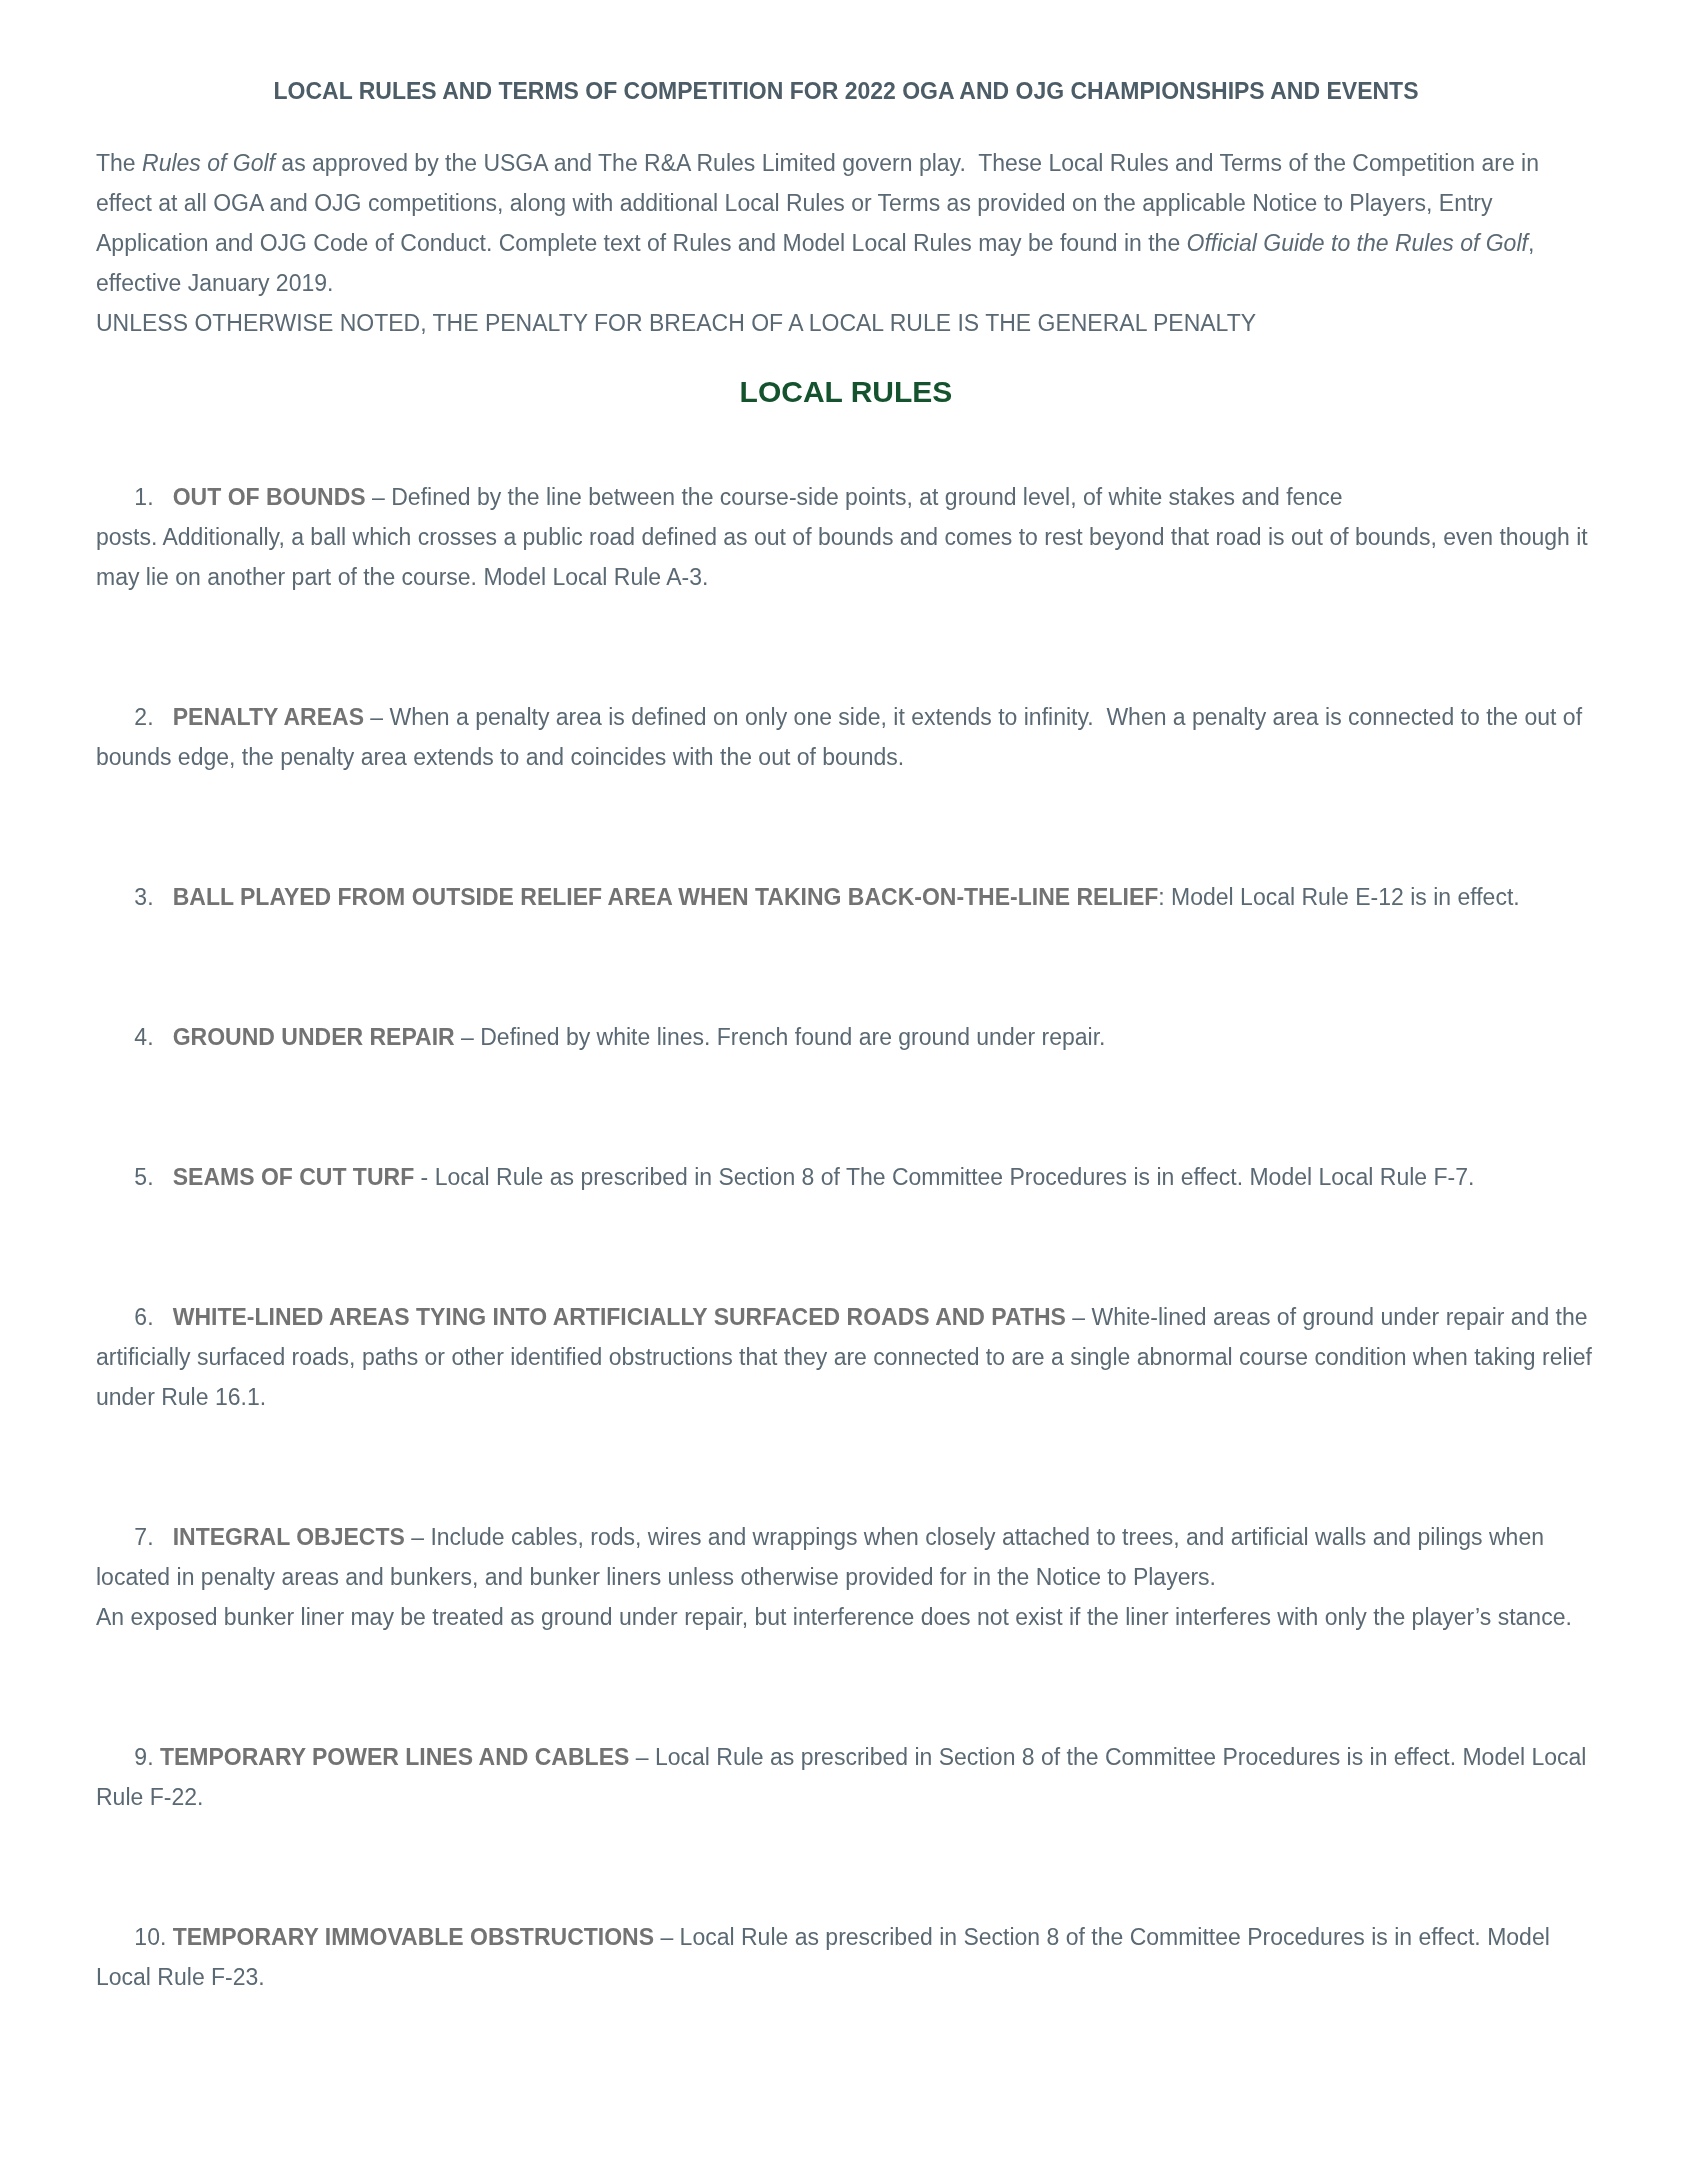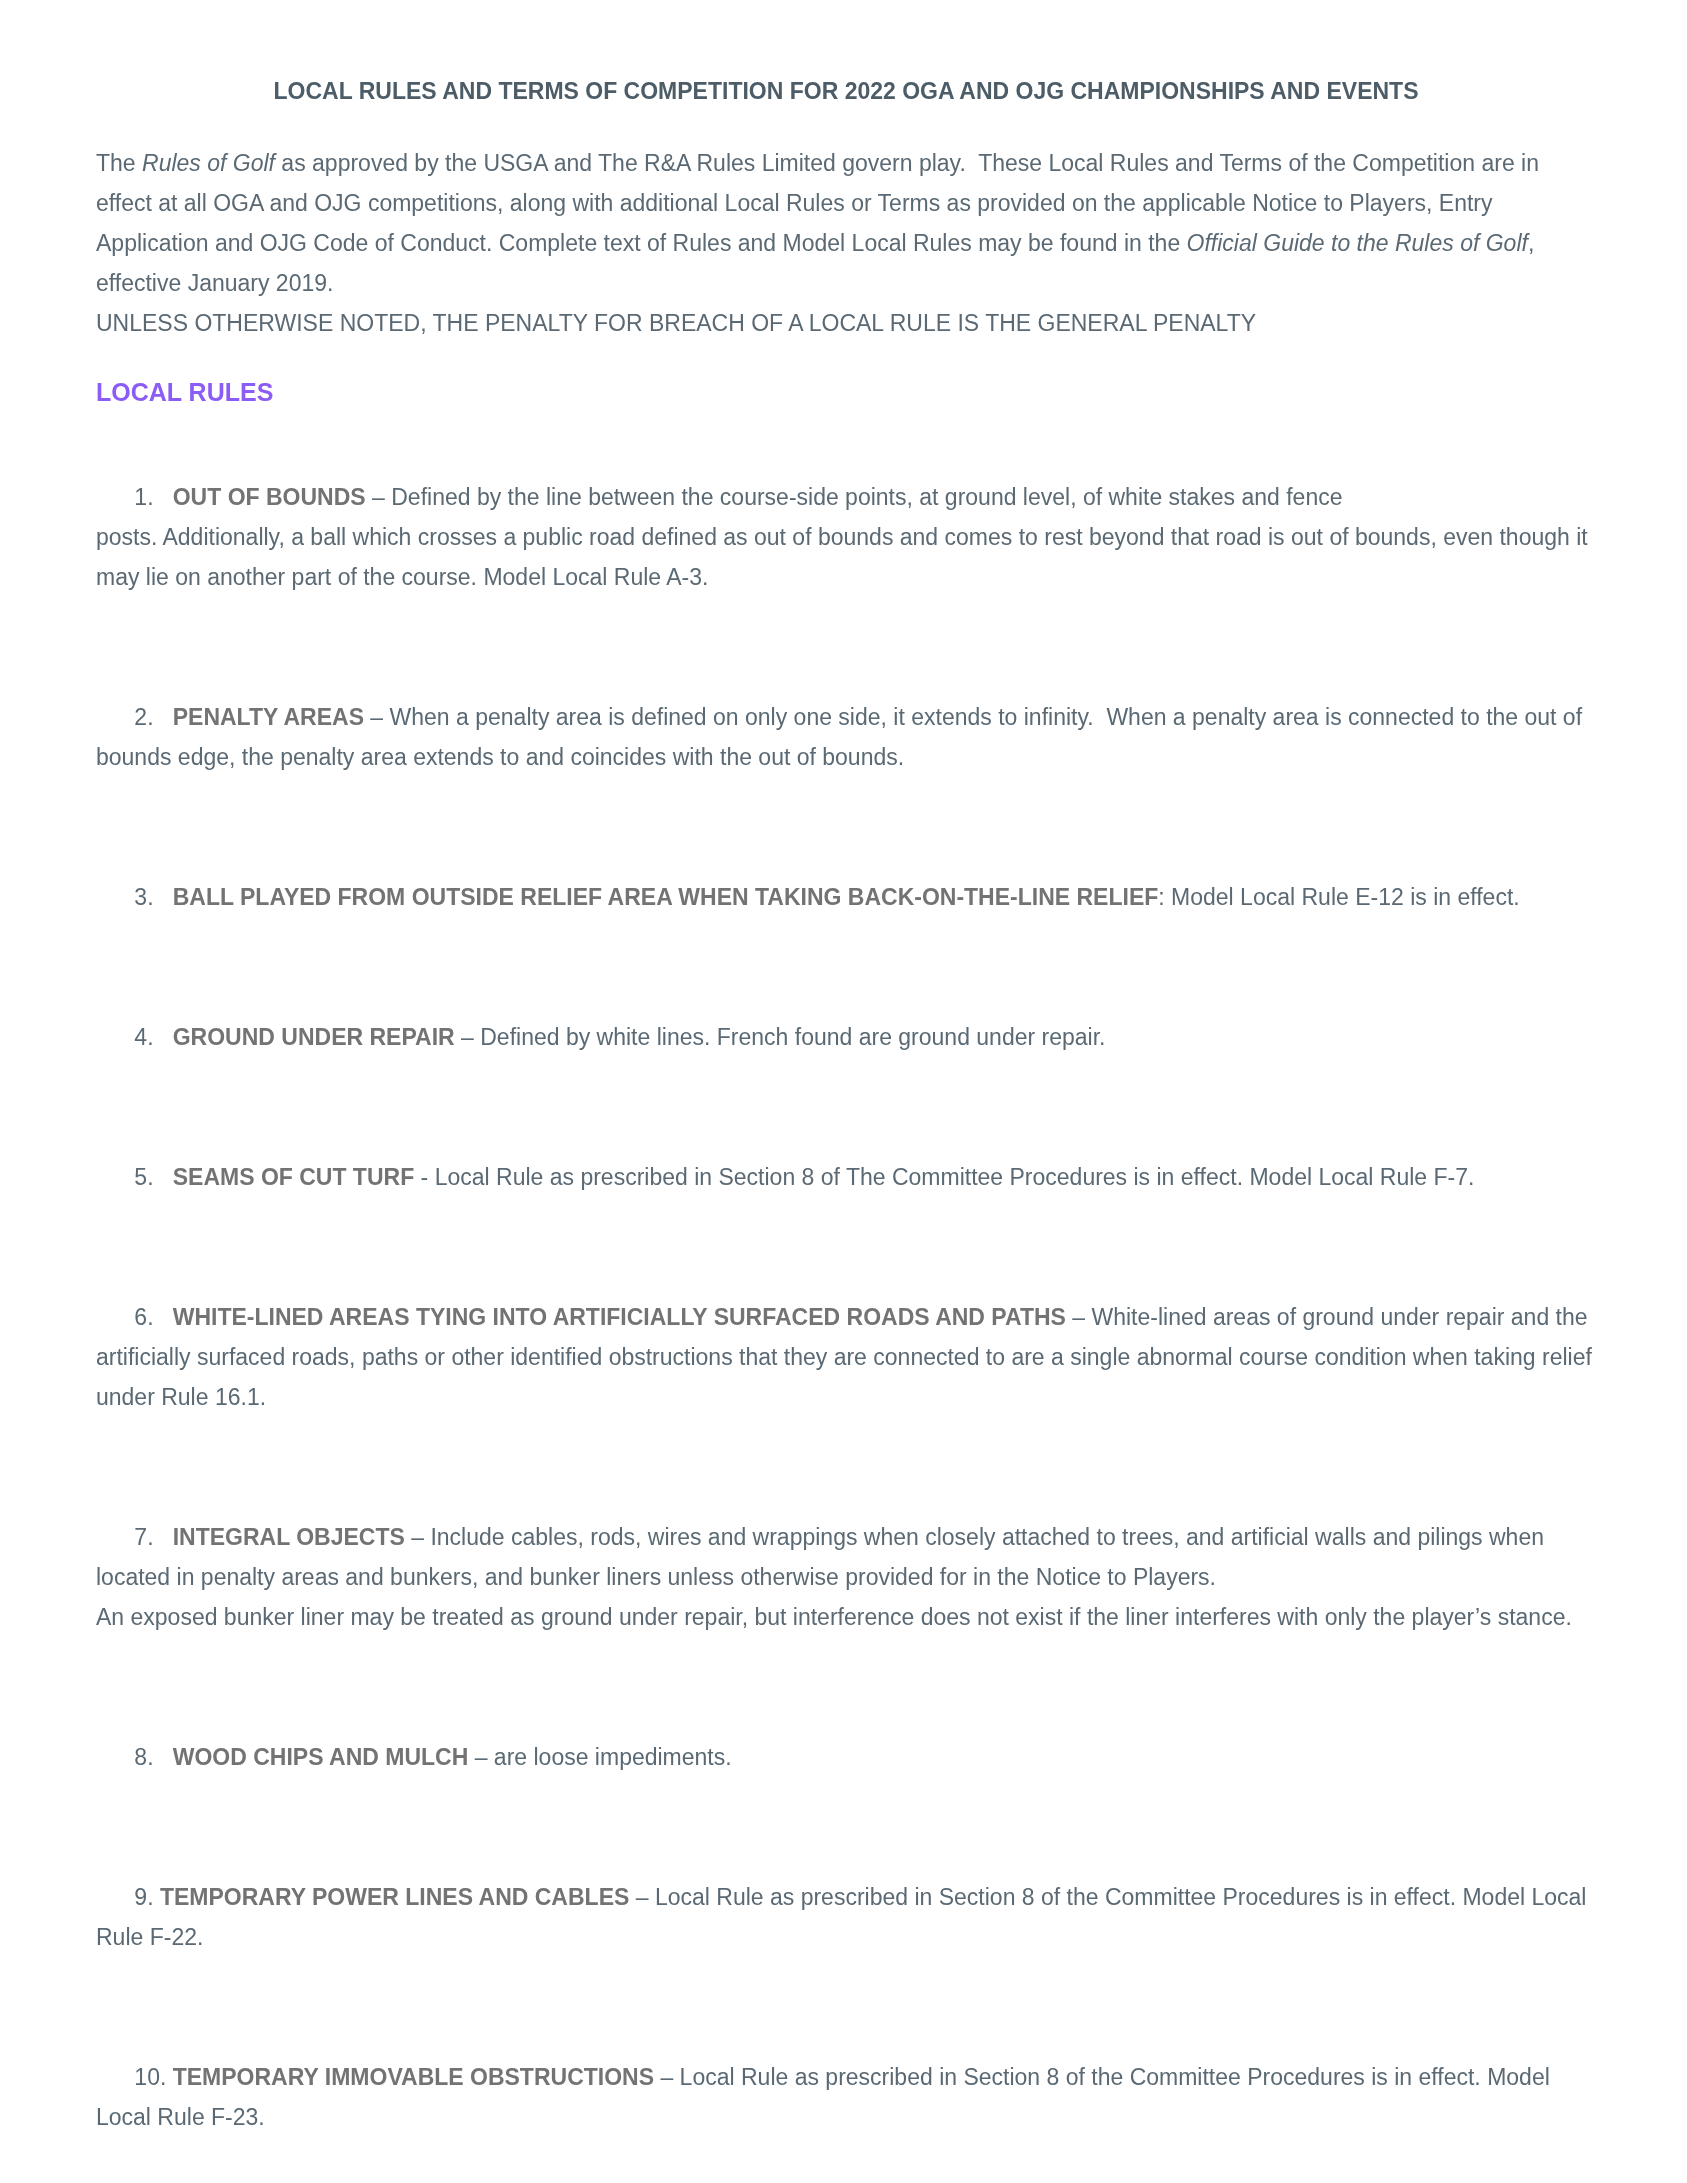--- a/index.html
+++ b/index.html
@@ -29,25 +29,25 @@
     margin: 32px 0 0 0;
     white-space: pre-wrap;
   }
   .intro em { font-style: italic; }
   .penalty-note {
     margin: 0;
     white-space: pre-wrap;
   }
   .section-heading {
     margin: 29px 0 25px 0;
-    text-align: left;
+    text-align: center;
     font-weight: 700;
-    font-size: 25px;
+    font-size: 30px;
     line-height: 40px;
-    color: #8b5cf6;
+    color: #14532d;
     white-space: pre-wrap;
   }
   .rules-list { margin: 0; padding: 0; }
   .rule {
     margin: 0 0 20px 0;
     white-space: pre-wrap;
   }
   .rule .rule-title {
     font-weight: 700;
     color: #737373;
@@ -90,23 +90,20 @@
 
     <p class="rule">
       <span class="rule-num">6.   </span><span class="rule-title">WHITE-LINED AREAS TYING INTO ARTIFICIALLY SURFACED ROADS AND PATHS</span><span class="rule-body"> – White-lined areas of ground under repair and the artificially surfaced roads, paths or other identified obstructions that they are connected to are a single abnormal course condition when taking relief under Rule 16.1.</span>
     </p>
 
     <p class="rule">
       <span class="rule-num">7.   </span><span class="rule-title">INTEGRAL OBJECTS</span><span class="rule-body"> – Include cables, rods, wires and wrappings when closely attached to trees, and artificial walls and pilings when located in penalty areas and bunkers, and bunker liners unless otherwise provided for in the Notice to Players.
 An exposed bunker liner may be treated as ground under repair, but interference does not exist if the liner interferes with only the player’s stance.</span>
     </p>
 
-    <p class="rule">
-      <span class="rule-num">8.   </span><span class="rule-title">WOOD CHIPS AND MULCH</span><span class="rule-body"> – are loose impediments.</span>
-    </p>
 
     <p class="rule">
       <span class="rule-num">9. </span><span class="rule-title">TEMPORARY POWER LINES AND CABLES</span><span class="rule-body"> – Local Rule as prescribed in Section 8 of the Committee Procedures is in effect. Model Local Rule F-22.</span>
     </p>
 
     <p class="rule">
       <span class="rule-num">10. </span><span class="rule-title">TEMPORARY IMMOVABLE OBSTRUCTIONS</span><span class="rule-body"> – Local Rule as prescribed in Section 8 of the Committee Procedures is in effect. Model Local Rule F-23.</span>
     </p>
 
   </div>

